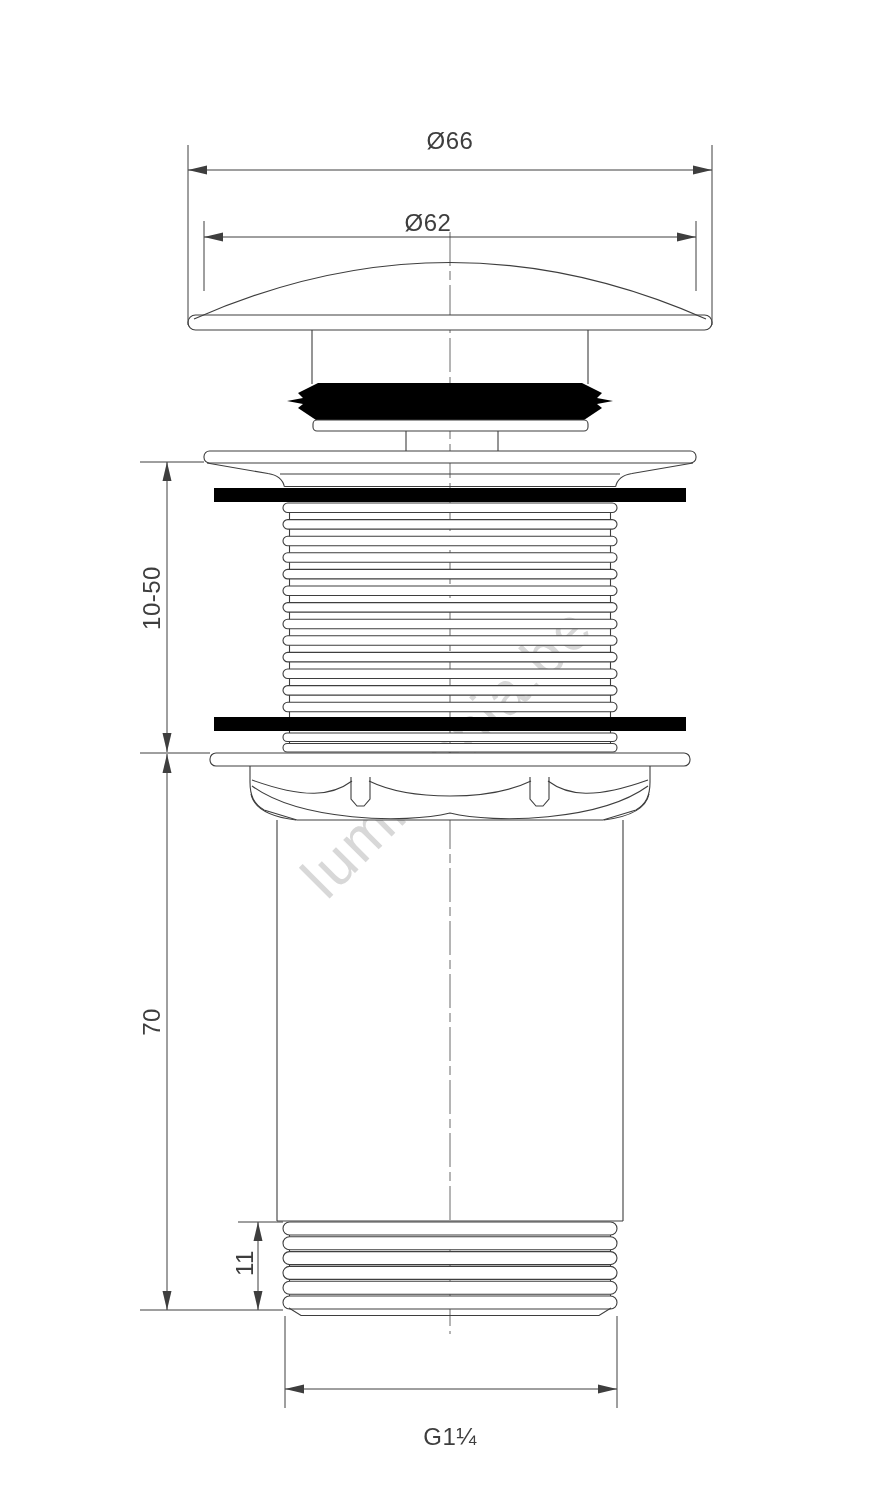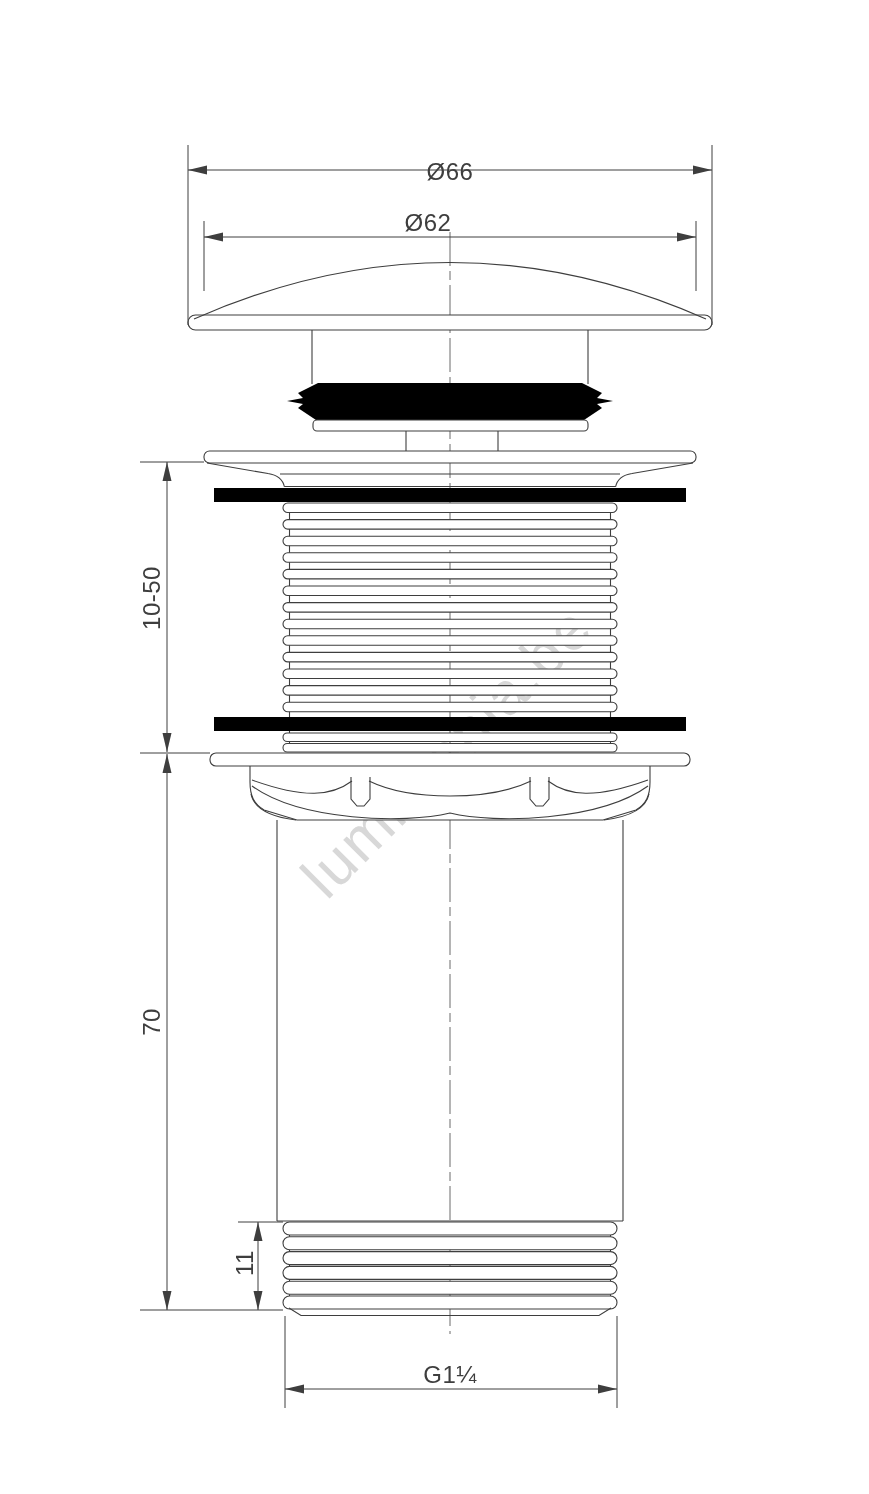--- a/index.html
+++ b/index.html
@@ -158,19 +158,19 @@
     </g>
 
     <g>
       <path class="dim" d="M285,1316 V1408 M617,1316 V1408"></path>
       <path class="dim" d="M285,1389 H617"></path>
       <polygon class="arr" points="285,1389 304,1384.5 304,1393.5"></polygon>
       <polygon class="arr" points="617,1389 598,1384.5 598,1393.5"></polygon>
     </g>
   </svg>
 
-  <span class="lbl" style="left:450px;top:172px">Ø66</span>
+  <span class="lbl" style="left:450px;top:141px">Ø66</span>
   <span class="lbl" style="left:428px;top:223px">Ø62</span>
   <span class="lbl v" style="left:152px;top:598px">10-50</span>
   <span class="lbl v" style="left:152px;top:1022px">70</span>
   <span class="lbl v" style="left:245px;top:1263px">11</span>
-  <span class="lbl" style="left:450px;top:1375px">G1¼</span>
+  <span class="lbl" style="left:450px;top:1437px">G1¼</span>
 </div>
 
 </body></html>

